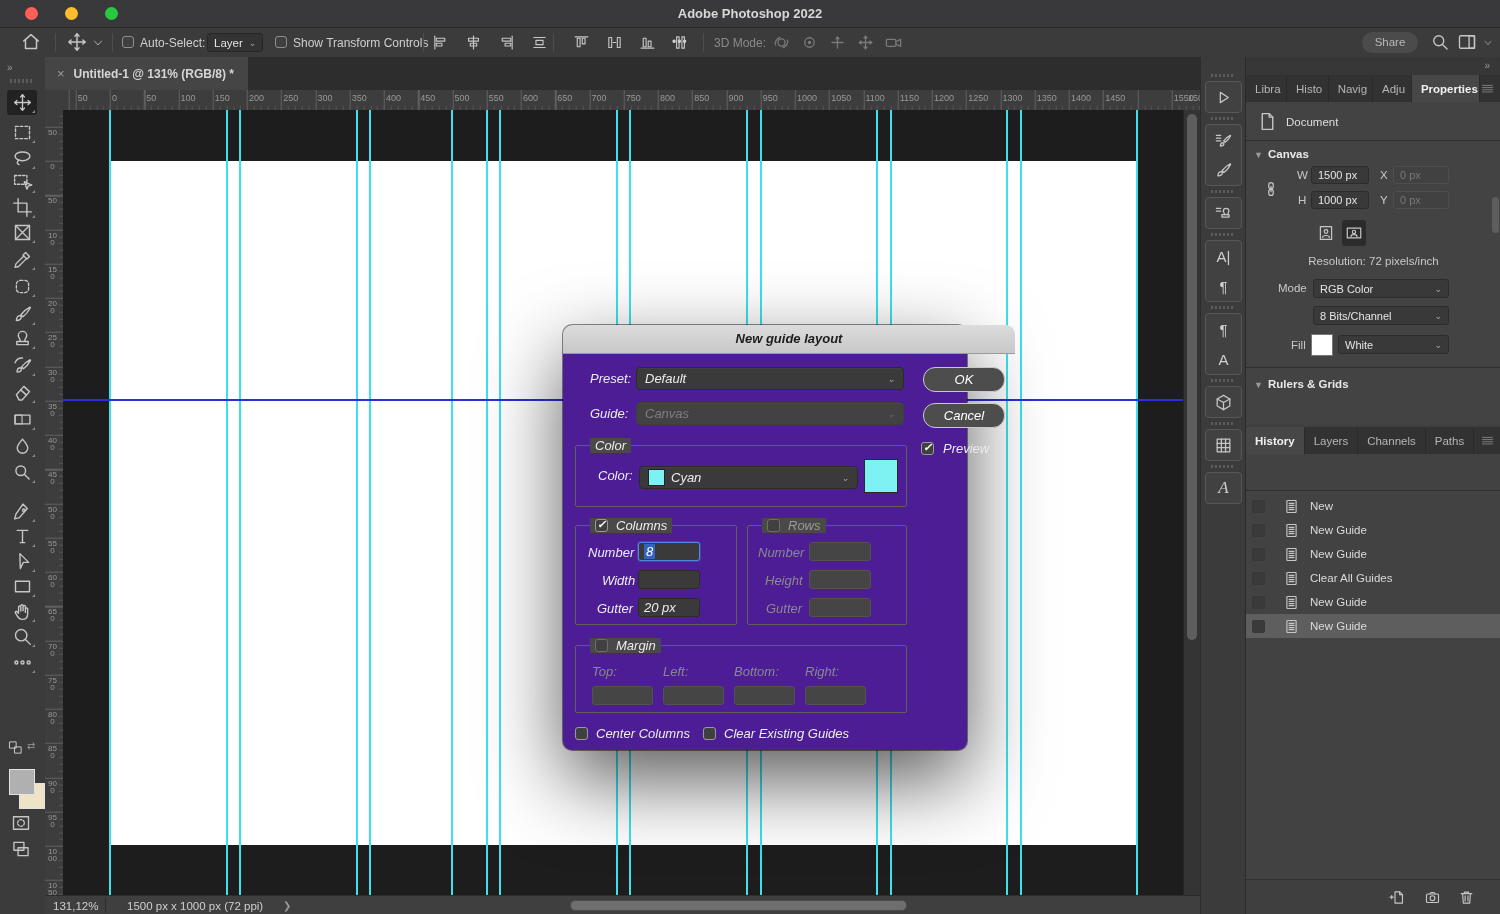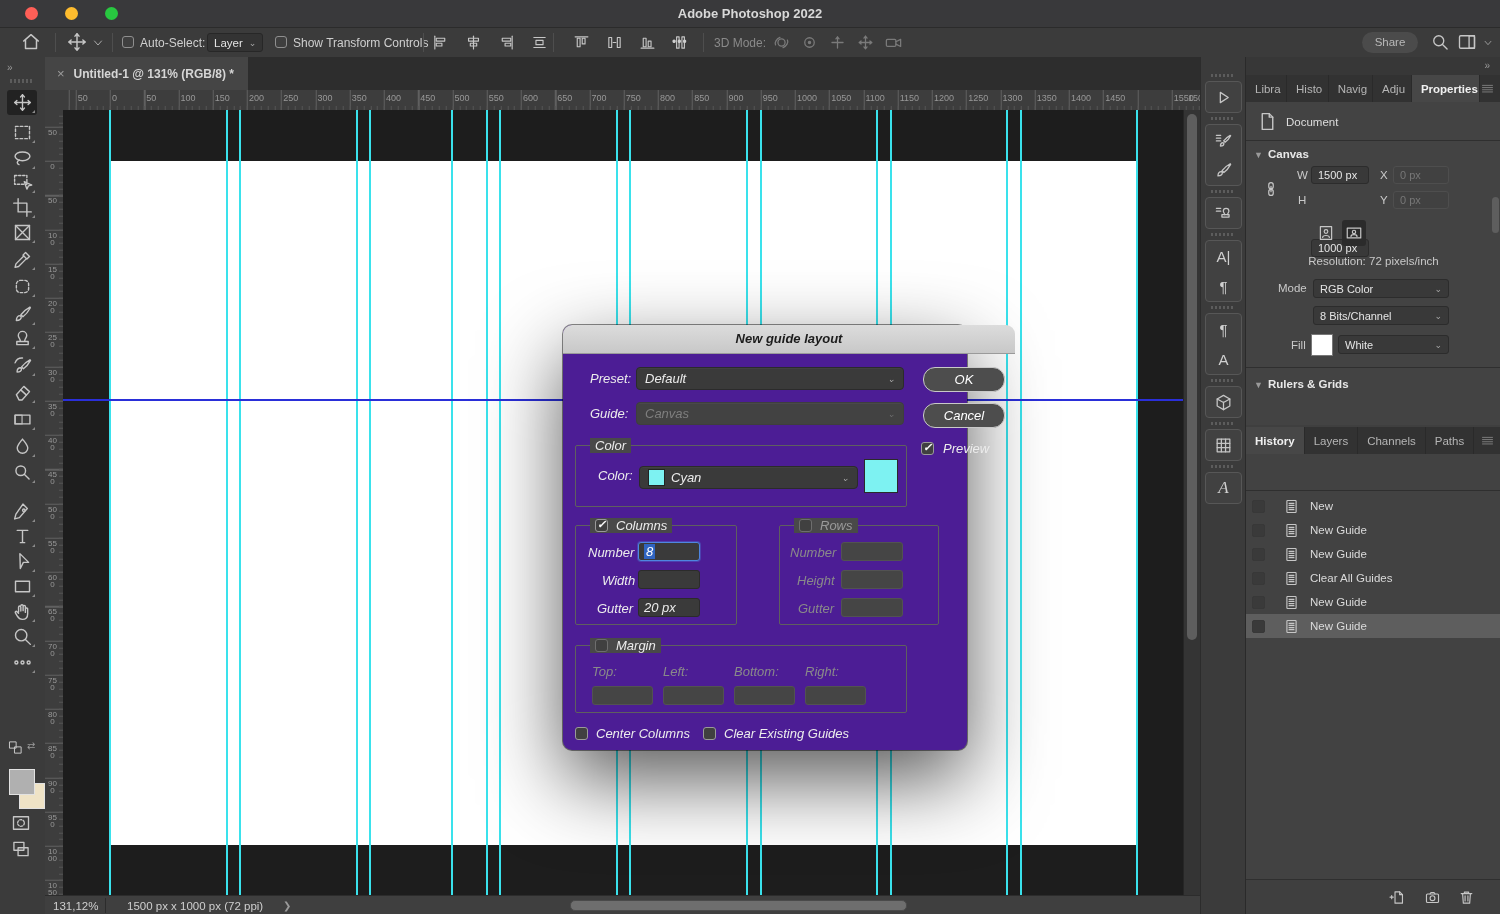--- a/index.html
+++ b/index.html
@@ -650,21 +650,21 @@
         </span>
       <span class="prow-label" style="left:51px;top:67px;">W</span>
       <div class="pinput" style="left:65px;top:64px;width:58px;">
           <span>1500 px</span>
         </div>
       <span class="prow-label" style="left:134px;top:67px;">X</span>
       <div class="pinput disabled" style="left:147px;top:64px;width:56px;">
           <span>0 px</span>
         </div>
       <span class="prow-label" style="left:52px;top:92px;">H</span>
-      <div class="pinput" style="left:65px;top:89px;width:58px;margin-top:48px;">
+      <div class="pinput" style="left:65px;top:89px;width:58px;">
           <span>1000 px</span>
         </div>
       <span class="prow-label" style="left:134px;top:92px;">Y</span>
       <div class="pinput disabled" style="left:147px;top:89px;width:56px;">
           <span>0 px</span>
         </div>
       <div class="orient-btn" style="left:68px;top:118px;">
           <span>
             <svg class="ic" width="18" height="18" viewBox="0 0 24 24">
               <rect x="4.5" y="3.5" width="15" height="17"></rect>
@@ -842,21 +842,21 @@
         <span>Columns</span>
       </span>
       <span class="dlg-label" style="left:12px;top:19px;">Number</span>
       <div class="dlg-input focused" style="left:62px;top:16px;"><span class="sel-text">8</span></div>
       <span class="dlg-label" style="left:26px;top:47px;">Width</span>
       <div class="dlg-input" style="left:62px;top:44px;"><span></span></div>
       <span class="dlg-label" style="left:21px;top:75px;">Gutter</span>
       <div class="dlg-input" style="left:62px;top:72px;"><span>20 px</span></div>
     </div>
 
-    <div class="dlg-group" style="left:184px;top:200px;width:158px;height:98px;margin-left:32px;">
+    <div class="dlg-group" style="left:184px;top:200px;width:158px;height:98px;">
       <span class="dlg-legend" style="left:14px;">
         <span class="dlg-check dim" style="position:relative;left:0;top:0;"></span>
         <span class="dim" style="color:#9a9a9a;">Rows</span>
       </span>
       <span class="dlg-label dim" style="left:10px;top:19px;">Number</span>
       <div class="dlg-input disabled" style="left:61px;top:16px;"></div>
       <span class="dlg-label dim" style="left:17px;top:47px;">Height</span>
       <div class="dlg-input disabled" style="left:61px;top:44px;"></div>
       <span class="dlg-label dim" style="left:18px;top:75px;">Gutter</span>
       <div class="dlg-input disabled" style="left:61px;top:72px;"></div>

